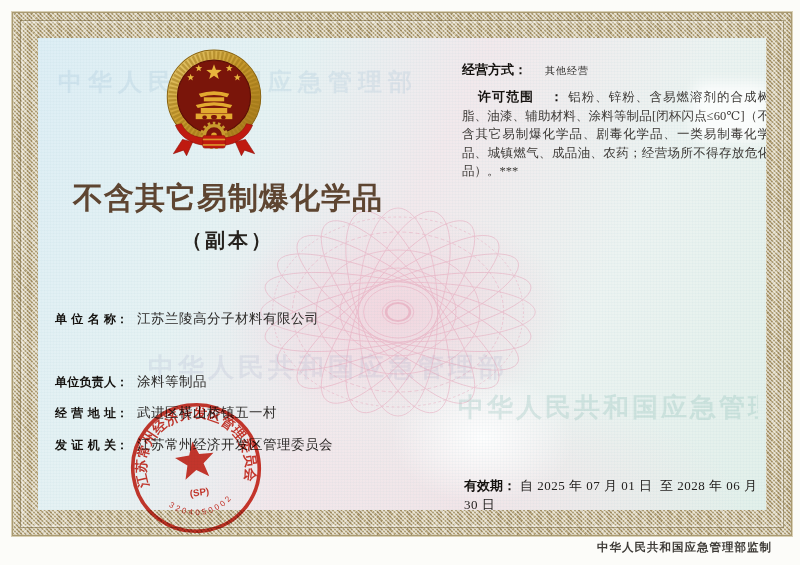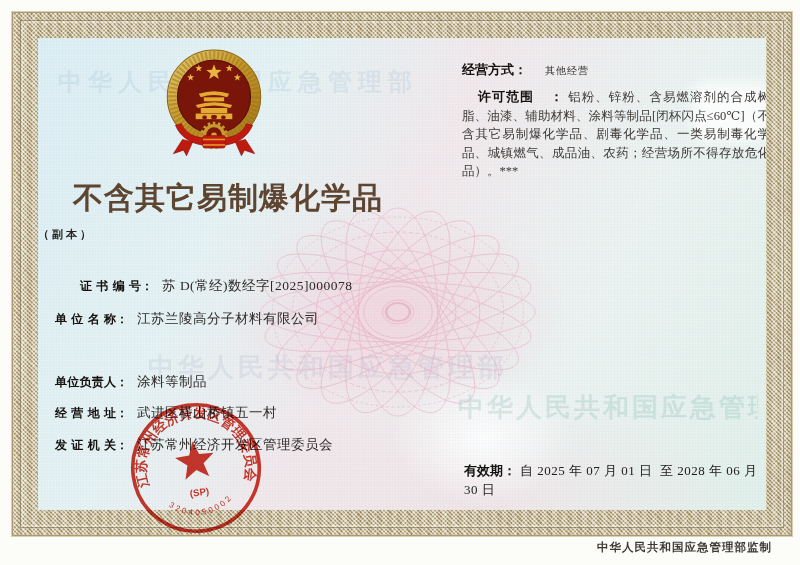--- a/index.html
+++ b/index.html
@@ -58,23 +58,23 @@
 
   
   .left-col { position:absolute; left:0; top:0; width:380px; height:472px; }
   .emblem { position:absolute; left:120px; top:8px; }
   .cert-title {
     position:absolute; left:0; top:140px; width:380px; text-align:center;
     font-family:"Liberation Serif","DejaVu Serif",serif;
     font-weight:bold; font-size:30px; letter-spacing:1px; color:#5e4531;
   }
   .cert-subtitle {
-    position:absolute; left:0; top:189px; width:380px; text-align:left;
+    position:absolute; left:0; top:189px; width:380px; text-align:center;
     font-family:Liberation Sans, sans-serif;
-    font-weight:bold; font-size:11px; letter-spacing:3px; color:#26221e;
+    font-weight:bold; font-size:20px; letter-spacing:3px; color:#26221e;
   }
 
   .f-row { position:absolute; left:17px; white-space:nowrap; }
   .f-row.first { left:42px; }
   .f-label {
     display:inline-block; width:61px; font-weight:bold; font-size:12px;
     color:#14110e; text-align:justify; text-align-last:justify; vertical-align:baseline;
   }
   .f-colon { font-weight:bold; font-size:12px; color:#14110e; }
   .f-value {
@@ -97,21 +97,21 @@
   .mode-value {
     font-family:"Liberation Serif","DejaVu Serif",serif;
     font-size:10px; color:#2c2a28; margin-left:18px; letter-spacing:1px;
   }
   .scope-para {
     position:absolute; left:0; top:50px; width:308px;
     font-family:"Liberation Serif","DejaVu Serif",serif;
     font-size:12.5px; line-height:18.5px; color:#3b3835; text-align:justify;
   }
   .scope-para .r-label { font-size:13px;margin-left:16px; }
-  .validity-row { position:absolute; left:2px; top:423px; white-space:nowrap; }
+  .validity-row { position:absolute; left:2px; top:438px; white-space:nowrap; }
   .validity-value {
     font-family:"Liberation Serif","DejaVu Serif",serif;
     font-size:13px; color:#23211f; margin-left:4px; white-space:pre-wrap; letter-spacing:.5px;
   }
 
   
   .seal {
     position:absolute; left:121px; top:393px; width:150px; height:150px;
     transform:rotate(-8deg); mix-blend-mode:multiply; opacity:.93; z-index:5;
   }
@@ -208,23 +208,20 @@
         <path d="M86,92 L95,106 L85,102.5 L82,108 L76,94.5 Z"></path>
         <rect x="44" y="88" width="22" height="12.5" rx="2"></rect>
       </g>
       <rect x="44" y="91.2" width="22" height="1.6" fill="#e2aa30" opacity="0.85"></rect>
       <rect x="44" y="96.6" width="22" height="1.6" fill="#e2aa30" opacity="0.85"></rect>
     </svg>
 
     <div class="cert-title">不含其它易制爆化学品</div>
     <div class="cert-subtitle">（副本）</div>
 
-    <div class="f-row first row0">
-      <span class="f-label">证书编号</span><span class="f-colon">：</span><span class="f-value">苏 D(常经)数经字[2025]000078</span>
-    </div>
     <div class="f-row row1">
       <span class="f-label">单位名称</span><span class="f-colon">：</span><span class="f-value">江苏兰陵高分子材料有限公司</span>
     </div>
     <div class="f-row row3">
       <span class="f-label">单位负责人</span><span class="f-colon">：</span><span class="f-value">涂料等制品</span>
     </div>
     <div class="f-row row4">
       <span class="f-label">经营地址</span><span class="f-colon">：</span><span class="f-value">武进区横山桥镇五一村</span>
     </div>
     <div class="f-row row5">

